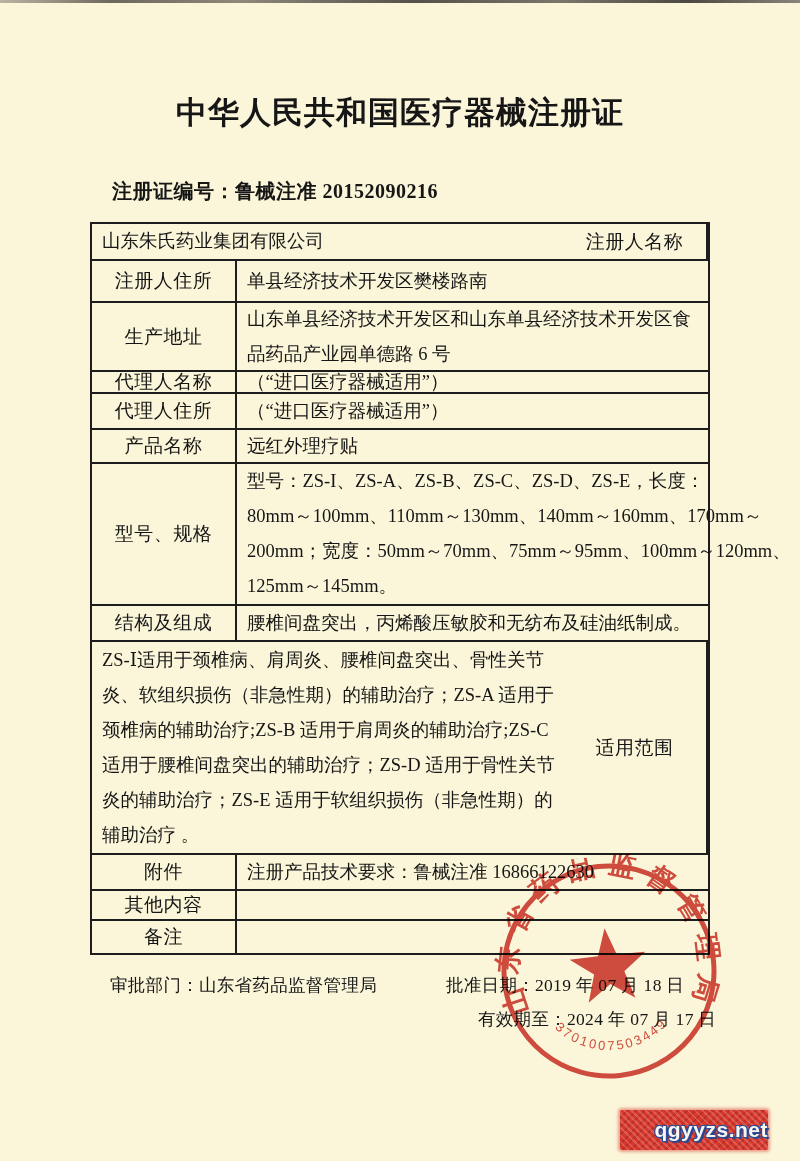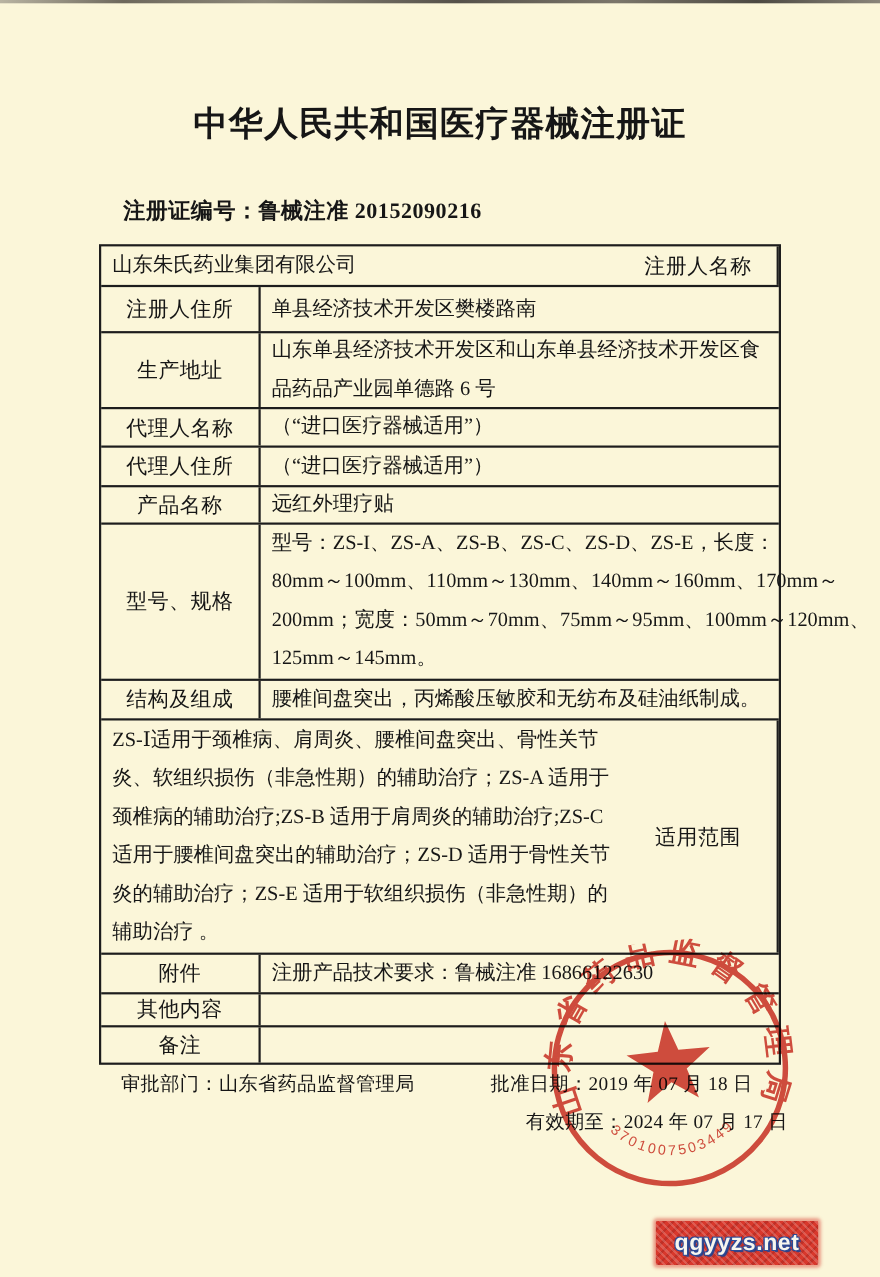--- a/index.html
+++ b/index.html
@@ -27,22 +27,22 @@
   .indent1{padding-left:24px;}
   
   .foot{position:absolute;font-size:17.5px;letter-spacing:.3px;}
   .foot-dept{left:110px;top:973px;}
   .foot-approved{left:446px;top:973px;}
   .foot-valid{left:478px;top:1007px;}
   
   .seal{position:absolute;left:494px;top:856px;width:230px;height:230px;
     opacity:.82;mix-blend-mode:multiply;transform:rotate(-6deg);pointer-events:none;}
   
-  .watermark{position:absolute;left:596px;top:1110px;width:148px;height:40px;
-    display:flex;align-items:center;justify-content:center;
+  .watermark{position:absolute;left:620px;top:1110px;width:148px;height:40px;
+    display:flex;align-items:center;justify-content:flex-end;
     background:
       repeating-linear-gradient(45deg,rgba(255,255,255,.18) 0 2px,rgba(0,0,0,0) 2px 5px),
       repeating-linear-gradient(-45deg,rgba(120,20,20,.25) 0 2px,rgba(0,0,0,0) 2px 6px),
       #d8382c;
     border-radius:2px;box-shadow:0 0 3px 2px rgba(216,56,44,.45);}
   .watermark-text{font-family:"Liberation Sans","DejaVu Sans",sans-serif;
     font-weight:700;font-size:21px;color:#f7f5ee;letter-spacing:.5px;
     text-shadow:-1px -1px 0 #2c4a96,1px -1px 0 #2c4a96,-1px 1px 0 #2c4a96,1px 1px 0 #2c4a96,2px 2px 1px #26408a;}
 </style>
 </head>
@@ -73,21 +73,21 @@
     </div>
 
     <div class="row" style="height:69px">
       <div class="cell label">生产地址</div>
       <div class="cell value">
         <div class="vline">山东单县经济技术开发区和山东单县经济技术开发区食</div>
         <div class="vline">品药品产业园单德路 6 号</div>
       </div>
     </div>
 
-    <div class="row" style="height:35px">
+    <div class="row" style="height:22px">
       <div class="cell label">代理人名称</div>
       <div class="cell value">
           <div class="vline">（“进口医疗器械适用”）</div>
         </div>
     </div>
 
     <div class="row" style="height:36px">
       <div class="cell label">代理人住所</div>
       <div class="cell value">
           <div class="vline">（“进口医疗器械适用”）</div>

